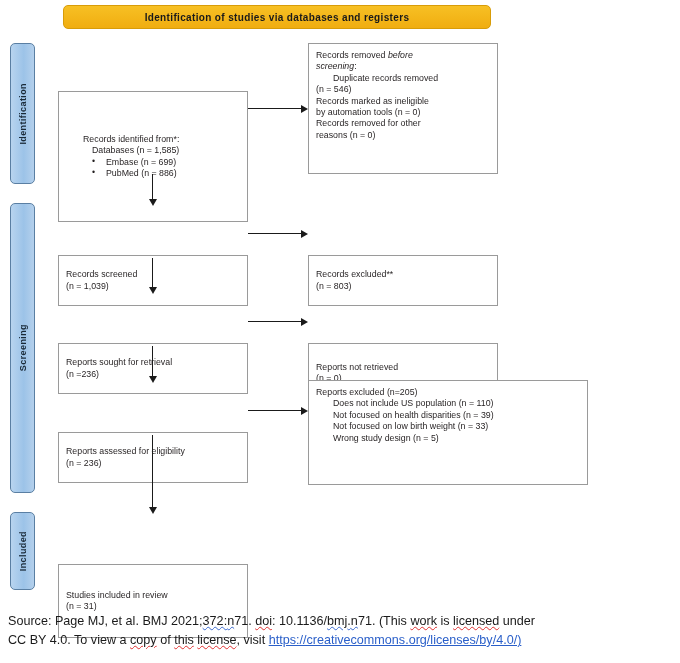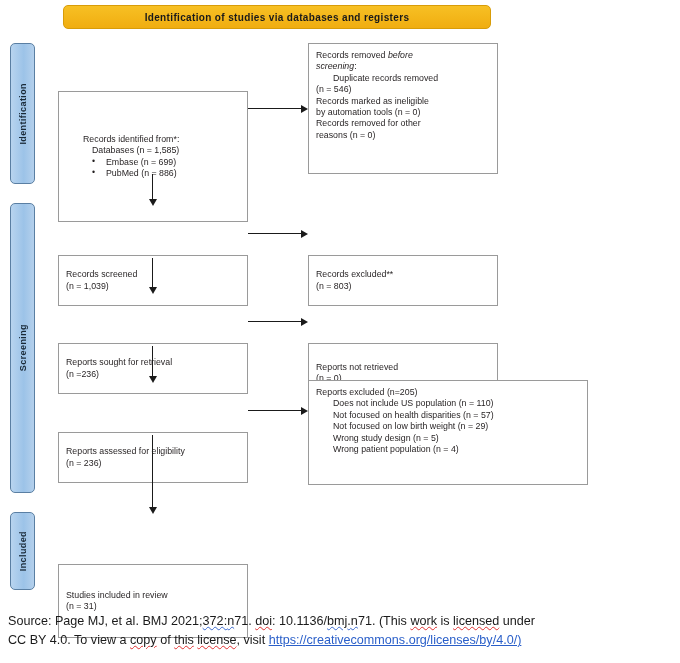--- a/index.html
+++ b/index.html
@@ -204,24 +204,23 @@
   <div class="arrow-down" style="left:148.5px; top:376px;"></div>
 
   <div class="fbox vcenter" style="left:58px; top:384px; width:190px; height:51px;">
     <div class="line">Reports assessed for eligibility</div>
     <div class="line">(n = 236)</div>
   </div>
 
   <div class="fbox" style="left:308px; top:380px; width:280px; height:105px;">
     <div class="line">Reports excluded (n=205)</div>
     <div class="line indent1">Does not include US population (n = 110)</div>
-    <div class="line indent1">Not focused on health disparities (n = 57)</div>
-    <div class="line indent1">Not focused on low birth weight (n = 29)</div>
+    <div class="line indent1">Not focused on health disparities (n = 39)</div>
+    <div class="line indent1">Not focused on low birth weight (n = 33)</div>
     <div class="line indent1">Wrong study design (n = 5)</div>
-    <div class="line indent1">Wrong patient population (n = 4)</div>
   </div>
 
   <div class="hline" style="left:248px; top:410px; width:53px;"></div>
   <div class="arrow-right" style="left:301px; top:406.5px;"></div>
 
   <div class="vline" style="left:152px; top:435px; height:73px;"></div>
   <div class="arrow-down" style="left:148.5px; top:507px;"></div>
 
   <div class="fbox vcenter" style="left:58px; top:516px; width:190px; height:74px;">
     <div class="line">Studies included in review</div>

